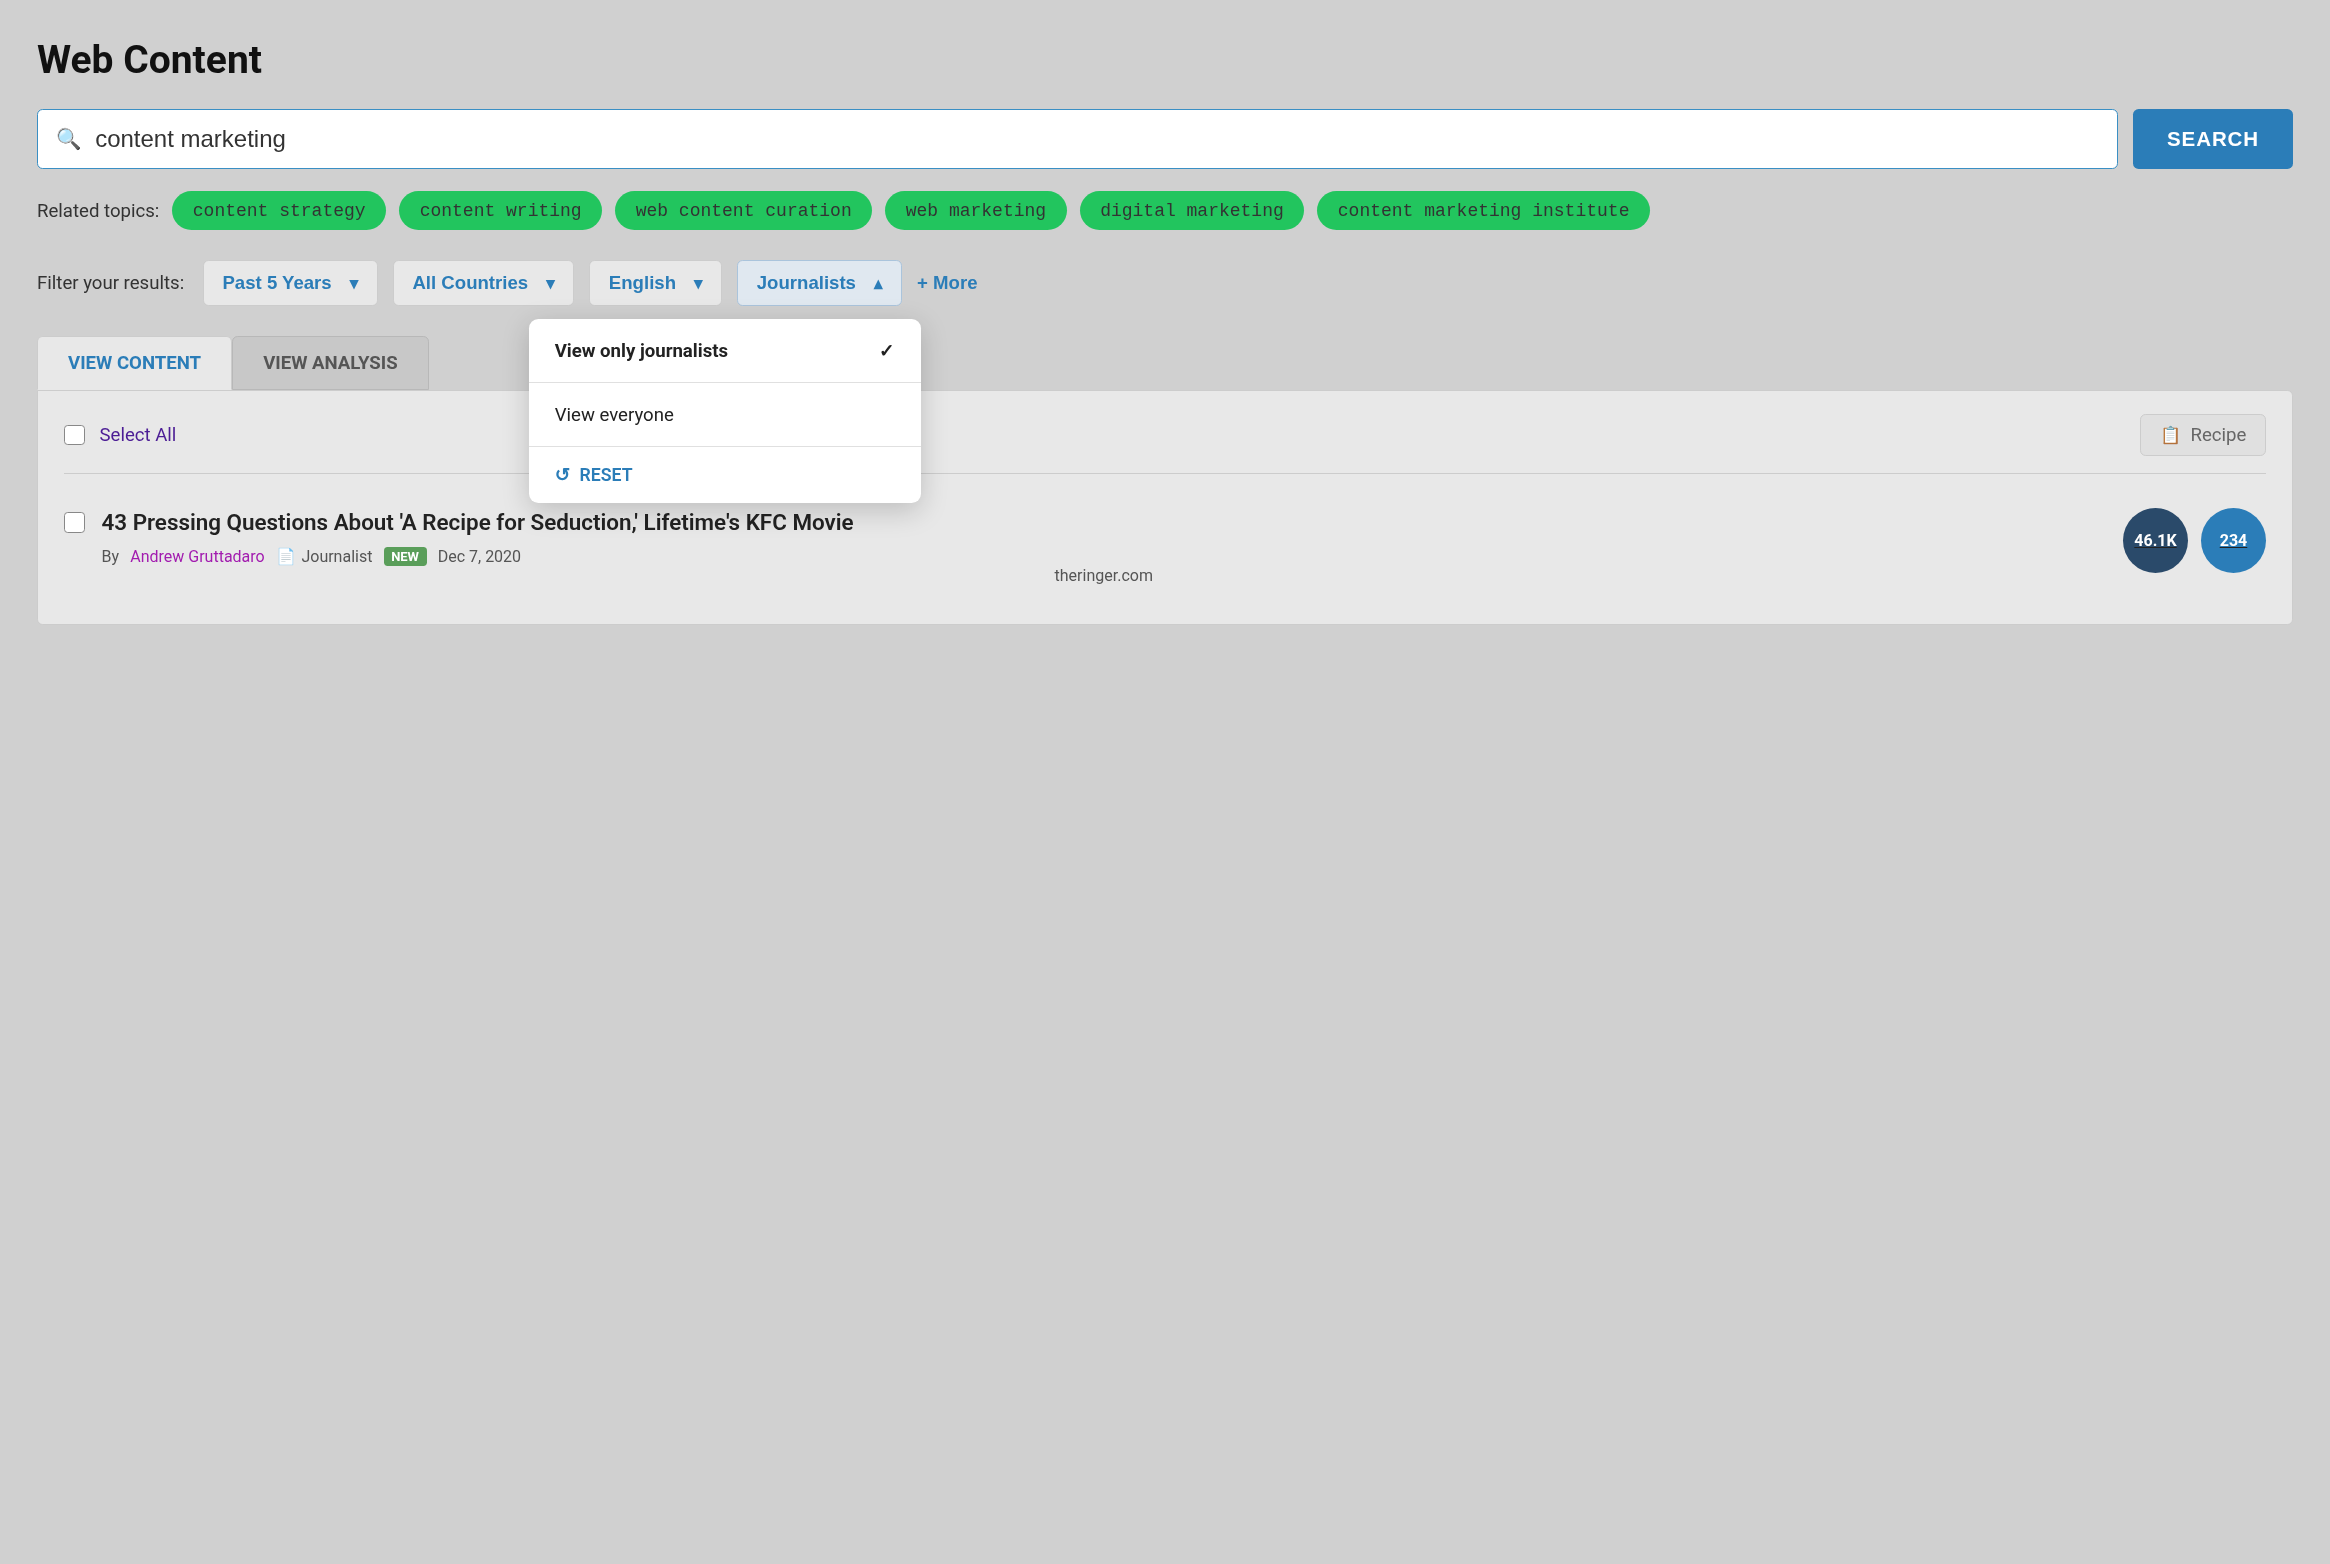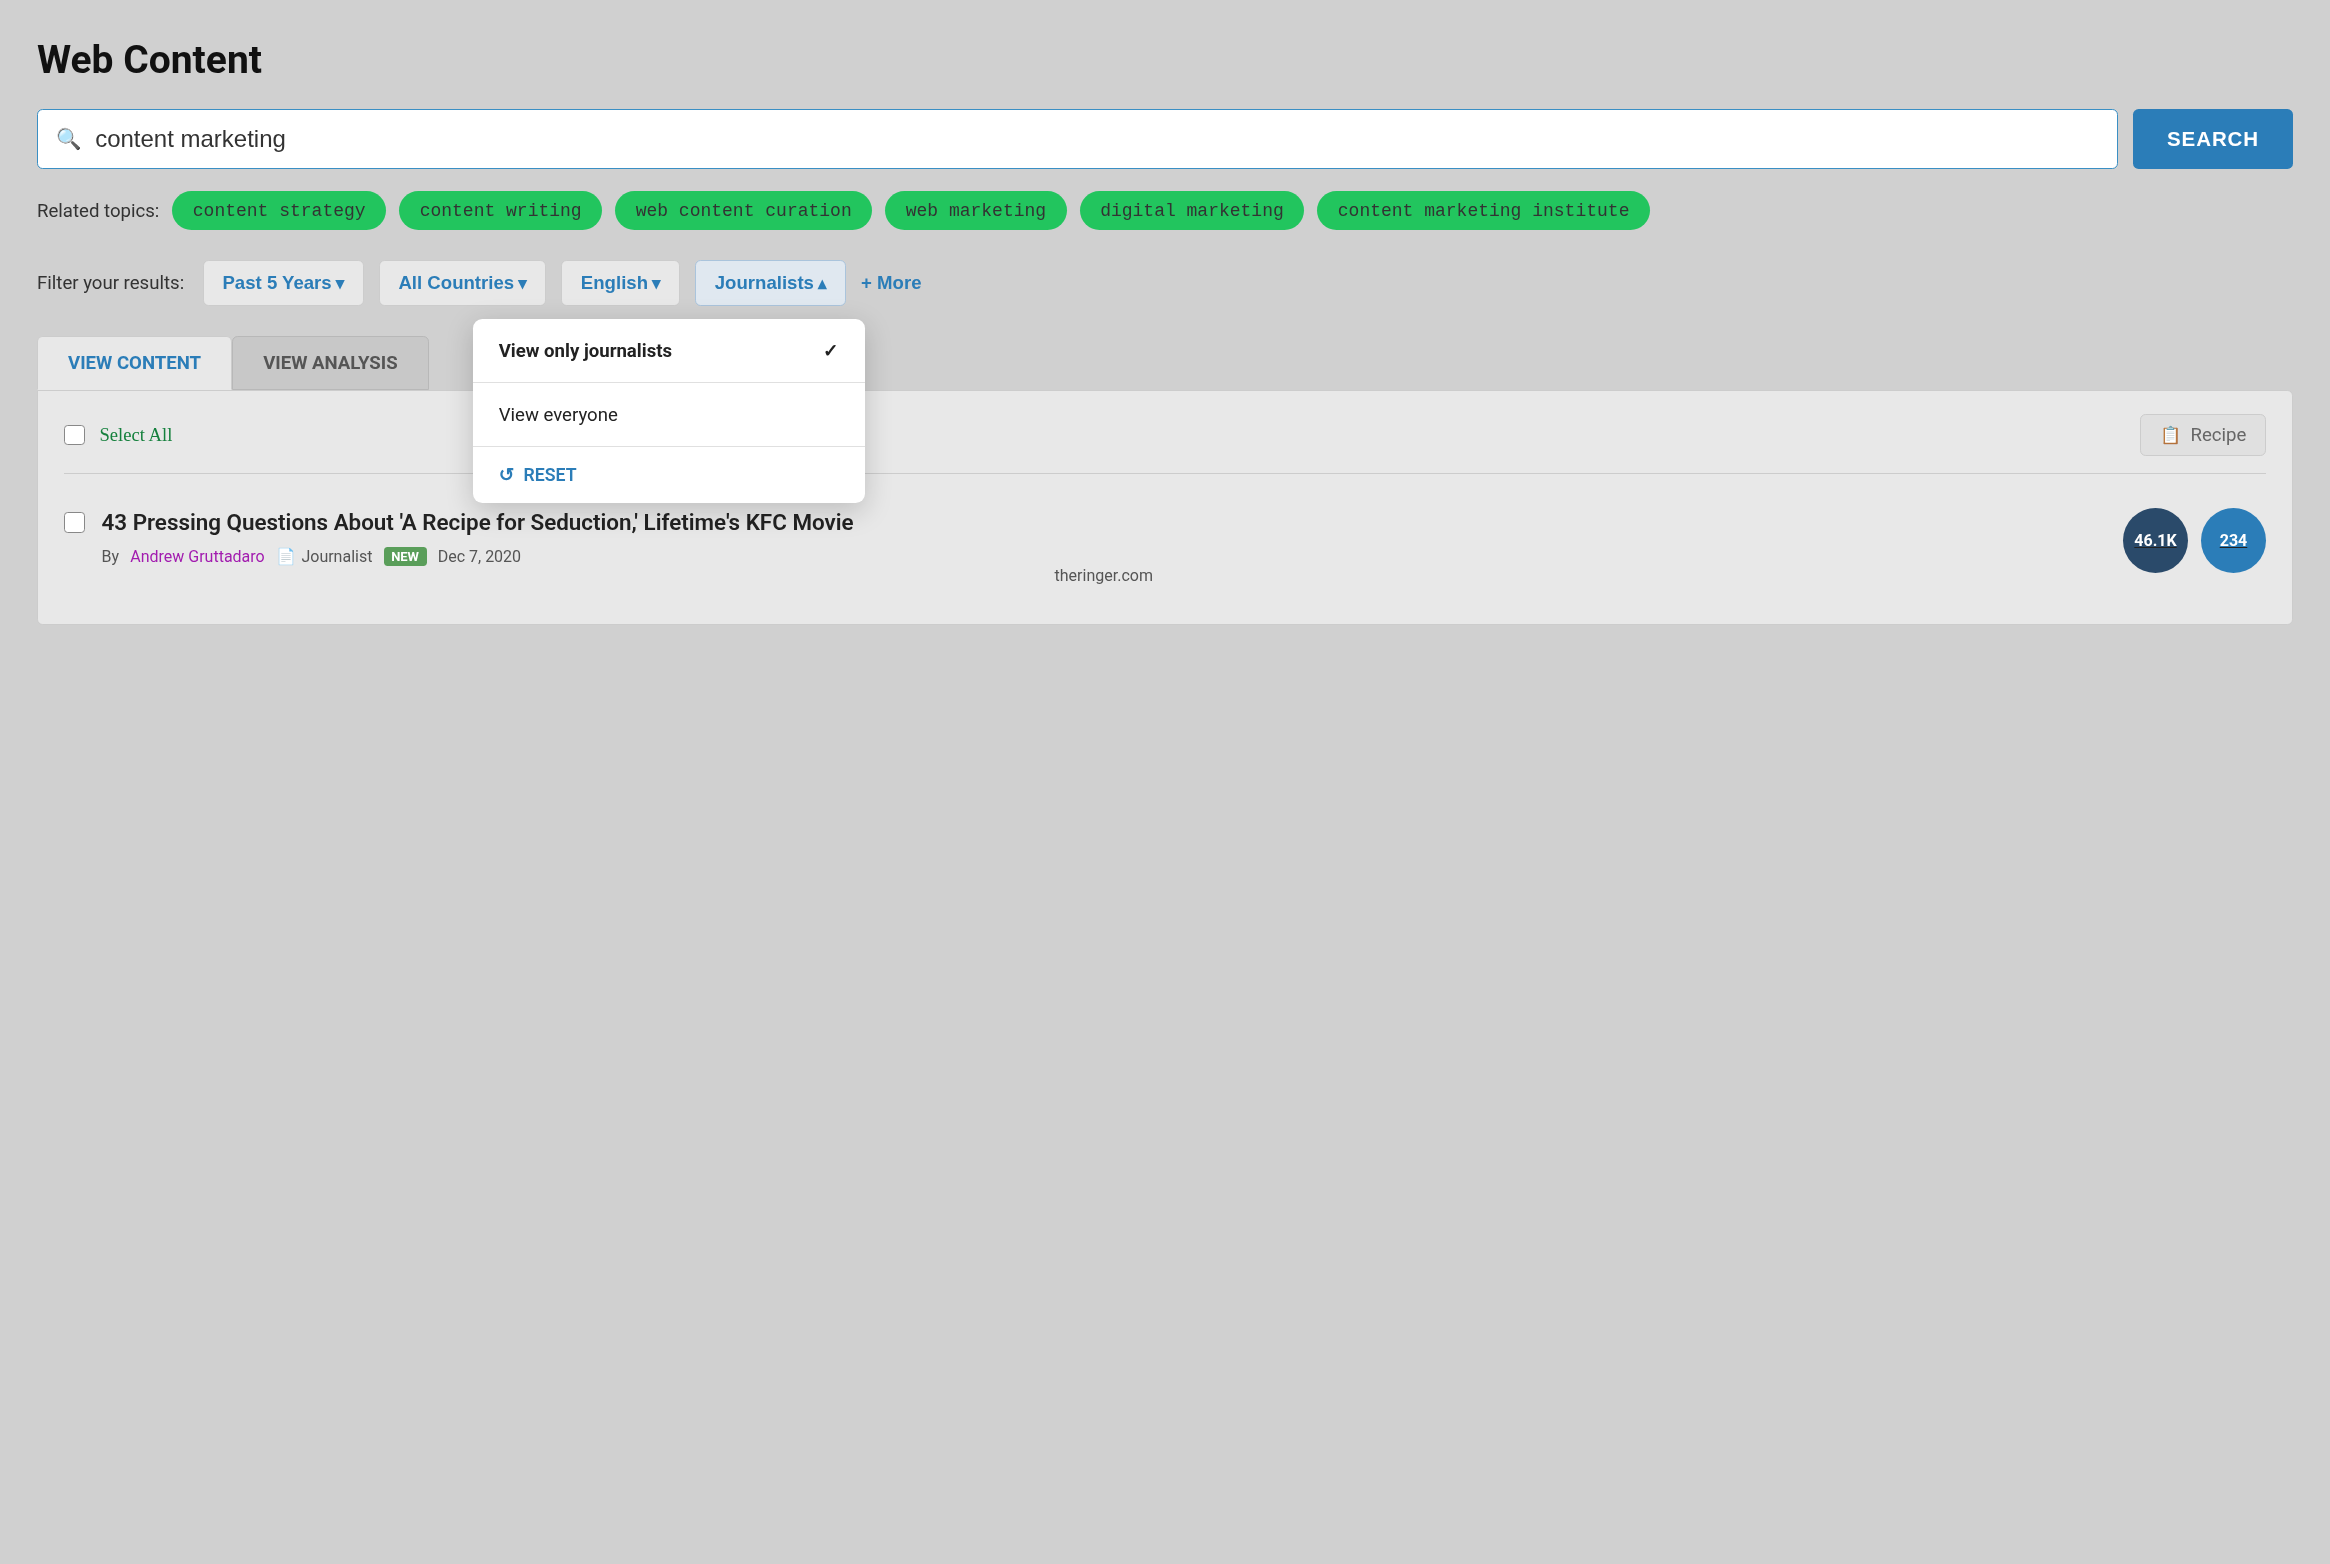--- a/index.html
+++ b/index.html
@@ -96,21 +96,21 @@
       border: 1.9px solid #ccc;
       background: #e8e8e8;
       border-radius: 5.6px;
       padding: 11.2px 18.6px;
       font-size: 18.6px;
       color: #2b7db8;
       font-weight: 600;
       cursor: pointer;
       display: flex;
       align-items: center;
-      gap: 4px;
+      gap: 18px;
       white-space: nowrap;
     }
     .filter-btn.active {
       background: #e0e8f0;
       border-color: #aac4dc;
     }
     .chevron-down::after {
       content: '▾';
       font-size: 17px;
     }
@@ -234,22 +234,21 @@
       width: 20.5px;
       height: 20.5px;
       border: 1.9px solid #888;
       border-radius: 3.7px;
       background: #fff;
       cursor: pointer;
       flex-shrink: 0;
     }
     .select-all-label {
       font-size: 18.6px;
-      color: #15803d;
-      font-family: Liberation Serif, serif;
+      color: #4c1d95;
     }
     .action-btn {
       margin-left: auto;
       display: flex;
       align-items: center;
       gap: 9.3px;
       background: #e0e0e0;
       border: 0.9px solid #ccc;
       border-radius: 5.6px;
       padding: 9.3px 18.6px;

